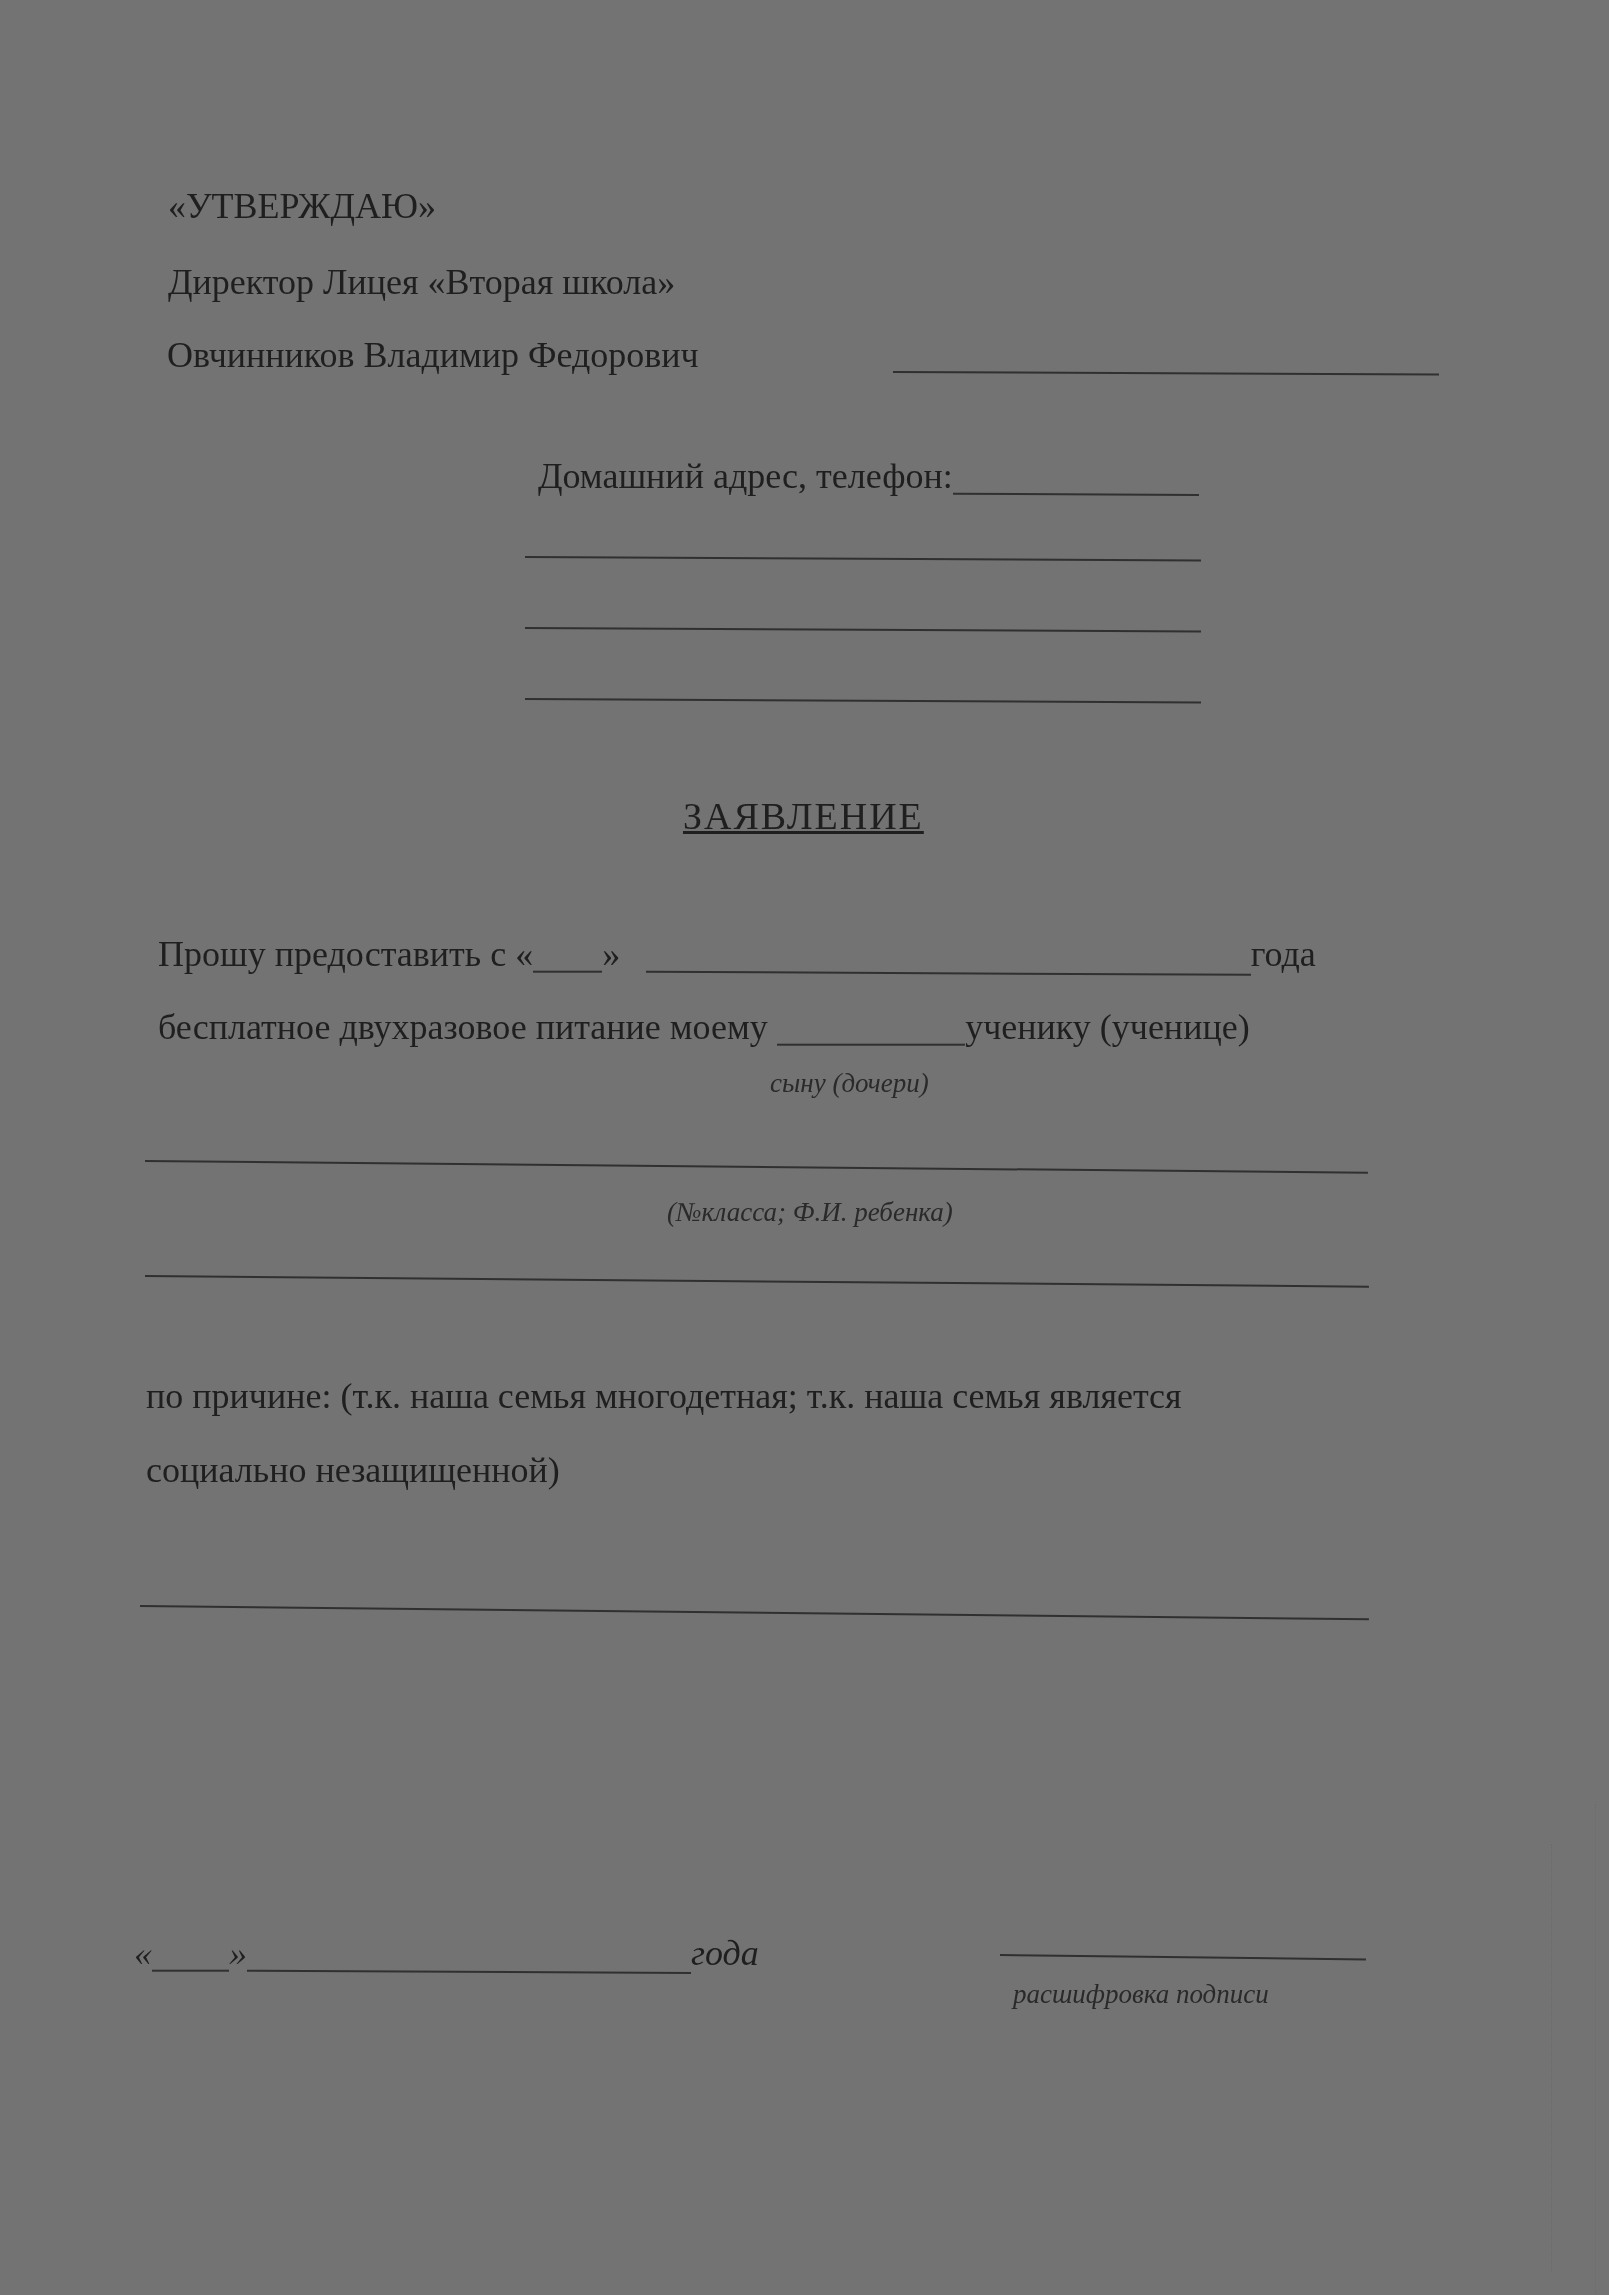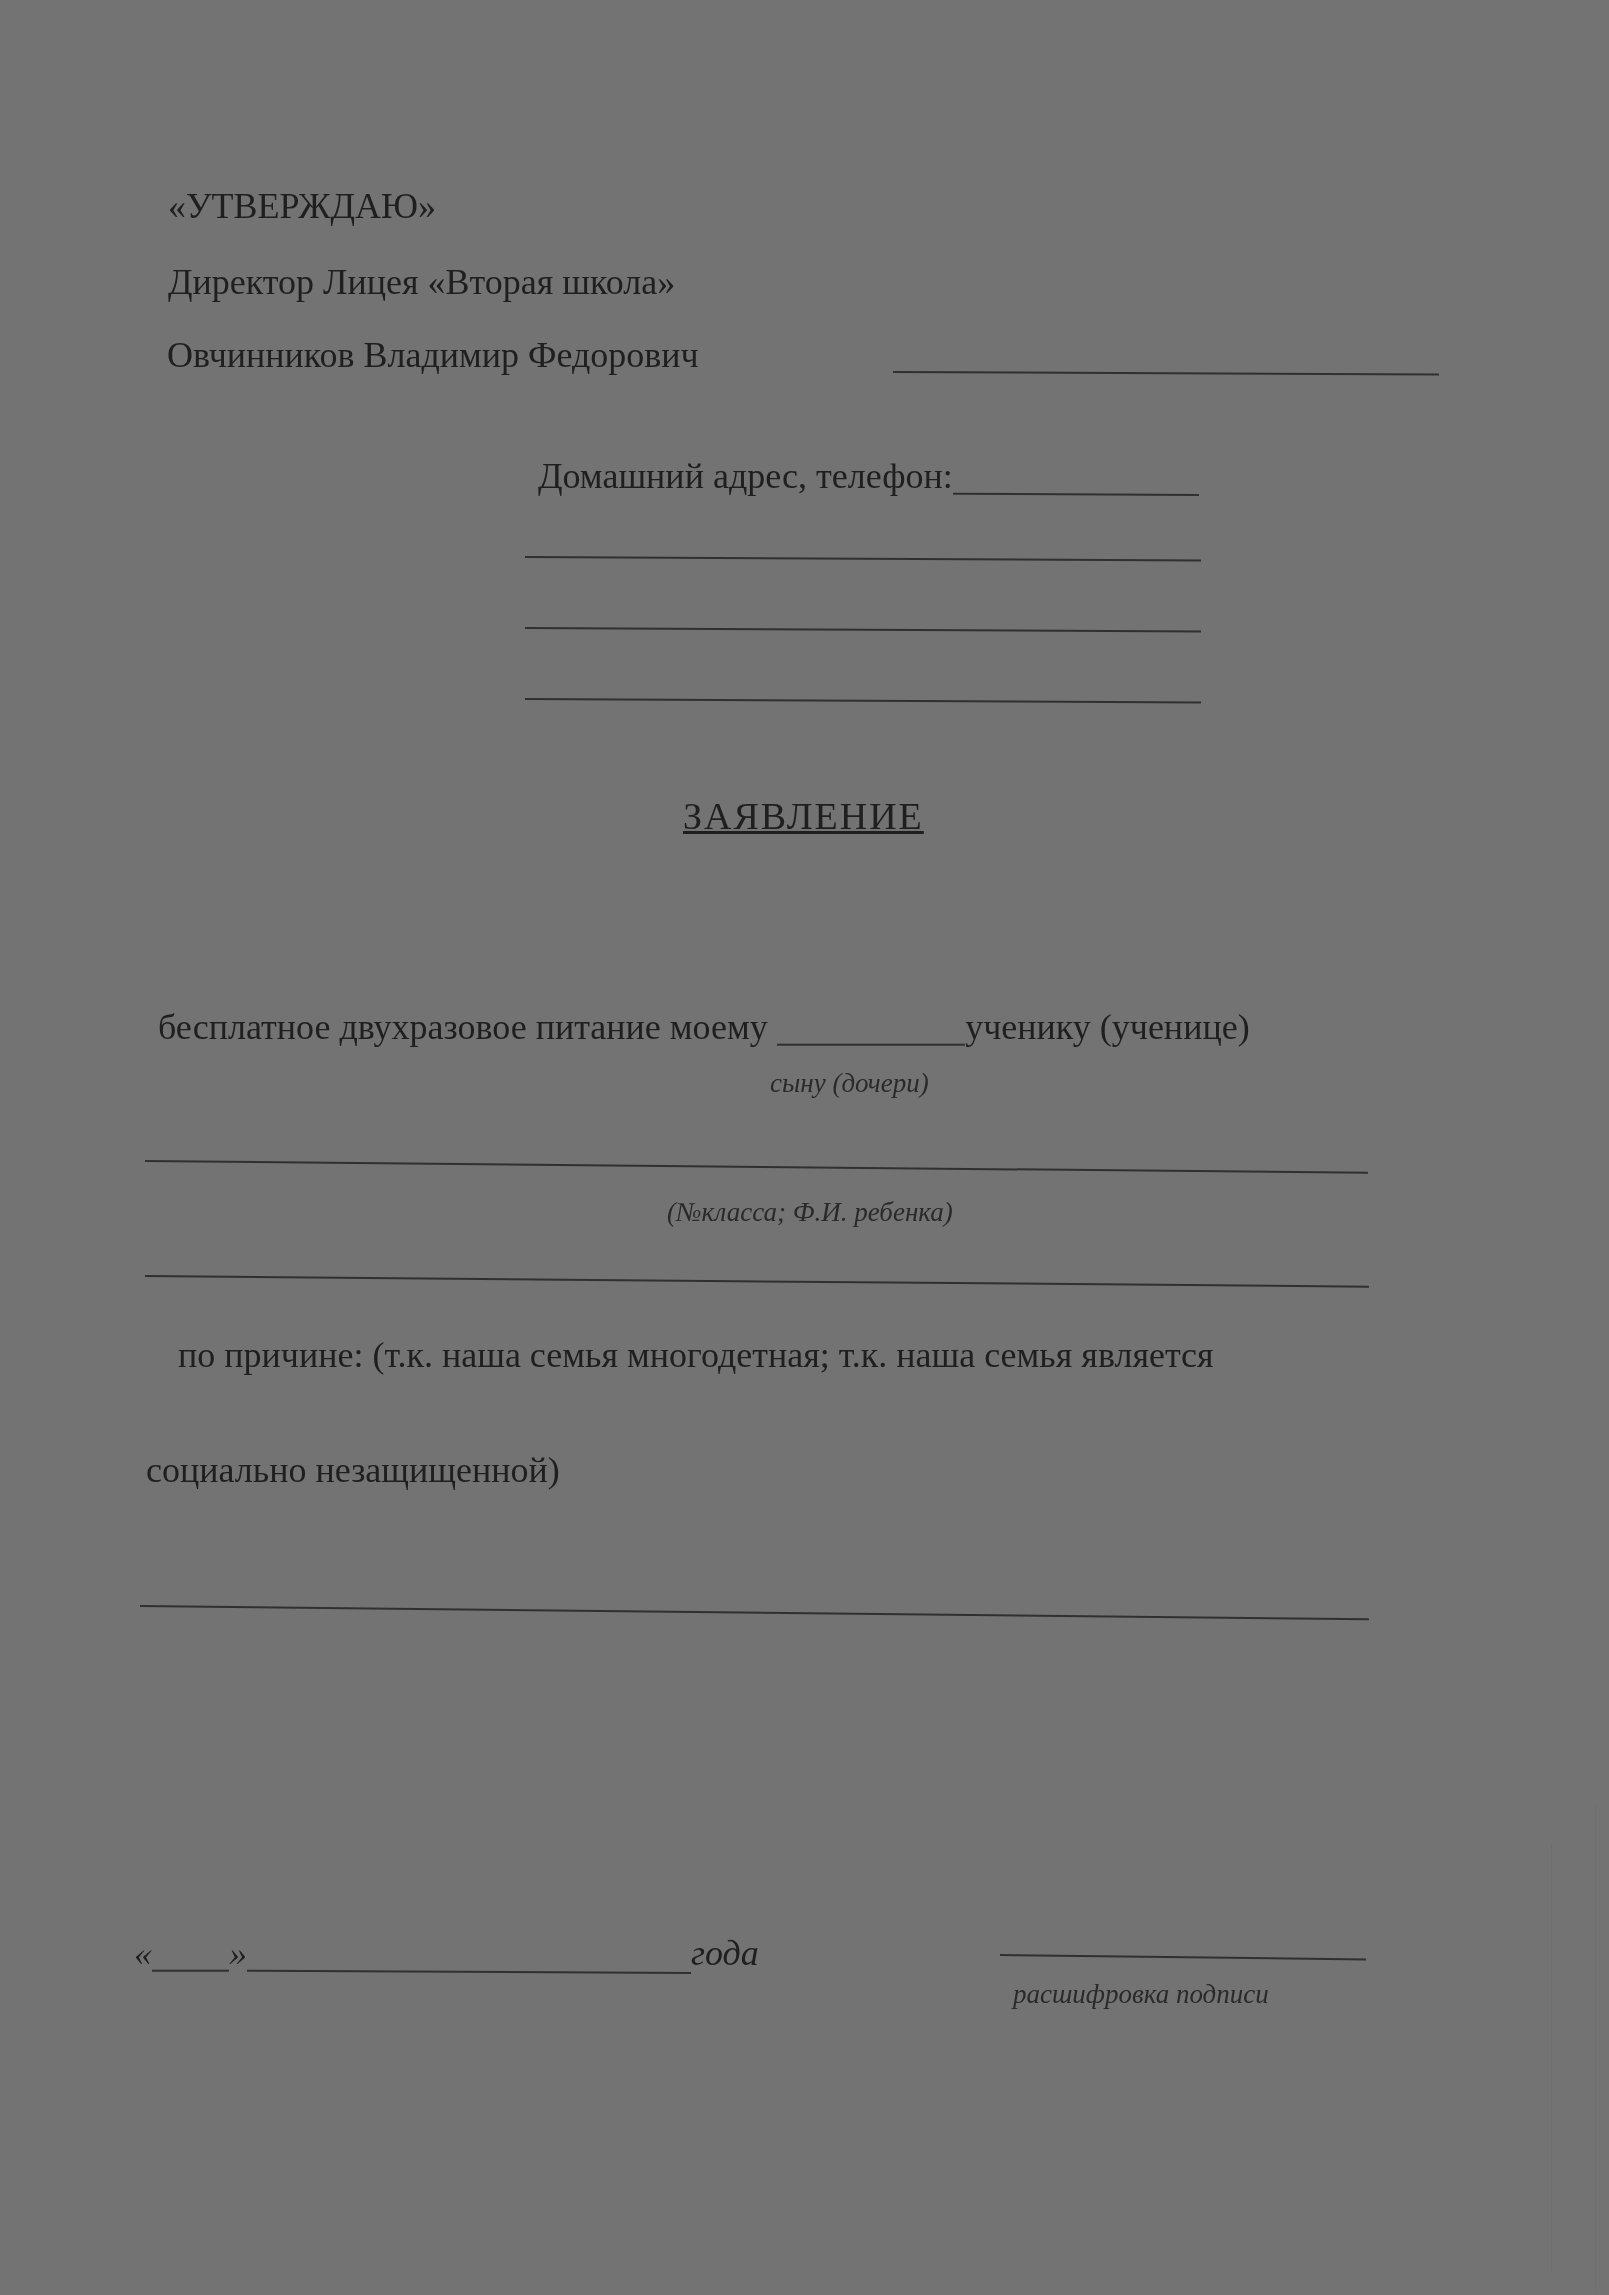--- a/index.html
+++ b/index.html
@@ -48,34 +48,37 @@
 
   <div class="row" style="left:538px;top:456px;">
     <span>Домашний адрес, телефон:</span><span class="bl tilt" style="width:246px;"></span>
   </div>
   <div class="rule" style="left:525px;top:556px;width:676px;transform:rotate(0.3deg);"></div>
   <div class="rule" style="left:525px;top:627px;width:676px;transform:rotate(0.3deg);"></div>
   <div class="rule" style="left:525px;top:698px;width:676px;transform:rotate(0.3deg);"></div>
 
   <div class="title" style="left:683px;top:794px;">ЗАЯВЛЕНИЕ</div>
 
+  <div class="row" style="left:158px;top:934px;">
+    <span>Прошу предоставить с «</span><span class="bl" style="width:69px;"></span><span>»</span><span class="bl tilt" style="width:605px;margin-left:25.4px;"></span><span>года</span>
+  </div>
 
   <div class="row" style="left:158px;top:1007px;">
     <span>бесплатное двухразовое питание моему</span><span class="bl" style="width:188px;margin-left:9.4px;"></span><span>ученику (ученице)</span>
   </div>
 
   <div class="hint" style="left:770px;top:1068px;">сыну (дочери)</div>
 
   <div class="rule" style="left:145px;top:1160px;width:1223px;transform:rotate(0.55deg);"></div>
 
   <div class="hint" style="left:667px;top:1197px;">(№класса; Ф.И. ребенка)</div>
 
   <div class="rule" style="left:145px;top:1275px;width:1224px;transform:rotate(0.5deg);"></div>
 
-  <div class="t" style="left:146px;top:1335px;margin-left:32px;">по причине: (т.к. наша семья многодетная; т.к. наша семья является</div>
+  <div class="t" style="left:146px;top:1376px;">по причине: (т.к. наша семья многодетная; т.к. наша семья является</div>
   <div class="t" style="left:146px;top:1450px;">социально незащищенной)</div>
 
   <div class="rule" style="left:140px;top:1605px;width:1229px;transform:rotate(0.62deg);"></div>
 
   <div class="row" style="left:134px;top:1933px;font-style:italic;">
     <span>«</span><span class="bl" style="width:77px;"></span><span>»</span><span class="bl tilt" style="width:444px;"></span><span>года</span>
   </div>
 
   <div class="rule" style="left:1000px;top:1954px;width:366px;transform:rotate(0.7deg);"></div>
   <div class="hint" style="left:1013px;top:1979px;">расшифровка подписи</div>

